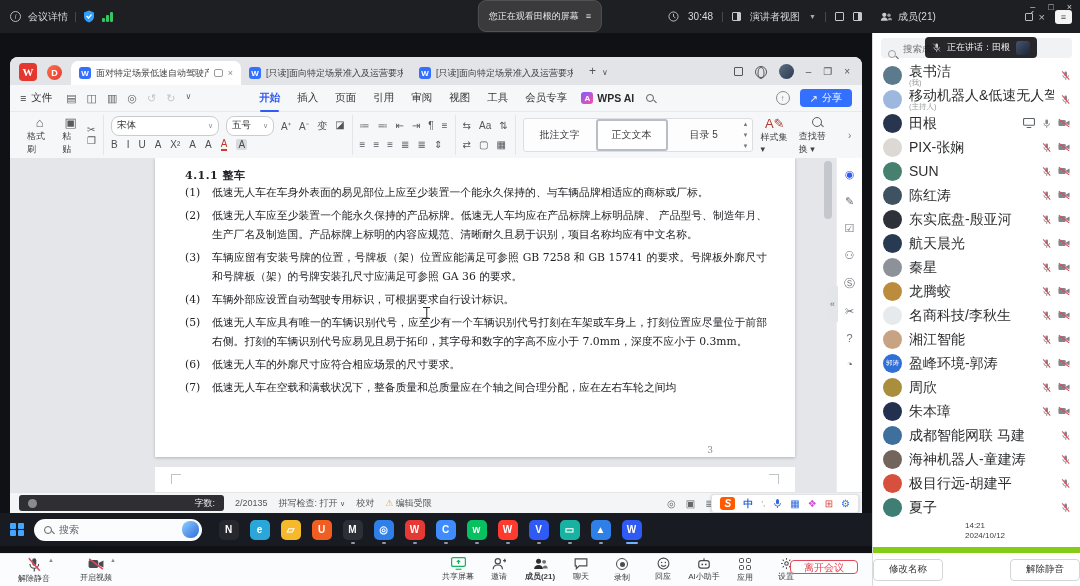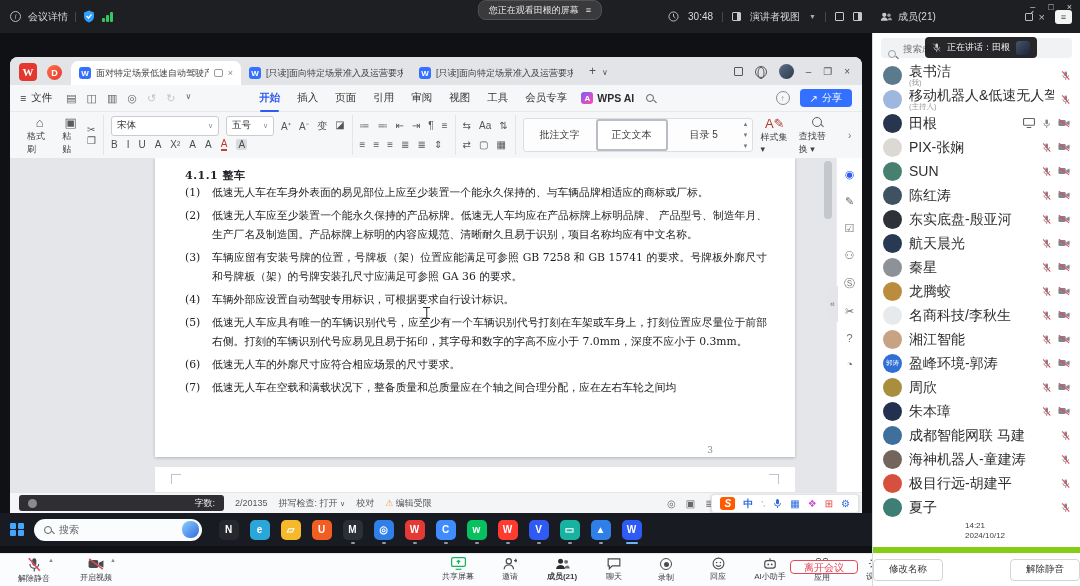--- a/index.html
+++ b/index.html
@@ -17,21 +17,21 @@
   .tb-right{margin-left:auto;display:flex;align-items:center;gap:9px;padding-right:10px}
   .sq{width:9px;height:9px;border:1.2px solid #c7c8ca;border-radius:1px;display:inline-block}
   .sq.half{position:relative}
   .sq.half::after{content:"";position:absolute;right:0;top:0;width:3px;height:100%;background:#c7c8ca}
   .caret{font-size:7px;color:#a9aaac}
   .panelhead{width:208px;height:33px;display:flex;align-items:center;gap:6px;padding:0 8px;flex:none}
   .popout{width:8px;height:8px;border:1.2px solid #b9babc;border-radius:1px;position:relative}
   .popout::after{content:"";position:absolute;right:-2px;top:-2px;width:4px;height:1.2px;background:#b9babc;transform:rotate(-45deg)}
   .hamb{width:17px;height:14px;background:#f4f4f5;border-radius:3px;color:#4a4a4c;display:grid;place-items:center;font-size:9px;margin-left:4px}
   .winctl{position:absolute;top:2px;right:8px;display:flex;gap:13px;font-size:9px;color:#cfd0d2;z-index:40}
-  .banner{position:absolute;top:0;left:50%;transform:translateX(-50%);background:#3a3a3c;border:1px solid #525254;border-radius:8px;color:#e7e7e9;font-size:9px;height:20px;padding:0 10px;display:flex;gap:7px;align-items:center;z-index:60;white-space:nowrap}
+  .banner{position:absolute;top:0;left:50%;transform:translateX(-50%);background:#3a3a3c;border:1px solid #525254;border-radius:8px;color:#e7e7e9;font-size:9px;height:32px;padding:0 10px;display:flex;gap:7px;align-items:center;z-index:60;white-space:nowrap}
 
   
   .main{position:absolute;top:33px;left:0;width:872px;height:553px;background:#101114}
 
   
   .wps{position:absolute;left:10px;top:24px;width:852px;height:456px;background:#fff;border-radius:8px 8px 0 0;overflow:hidden;display:flex;flex-direction:column;color:#333}
   .doctabs{height:28px;background:#e2e4e8;display:flex;align-items:flex-end;padding:0 6px;flex:none}
   .wlogo{width:18px;height:18px;background:#e3372f;color:#fff;border-radius:4px;font-weight:bold;display:grid;place-items:center;margin:0 5px 4px 3px;font-size:11px;font-family:"Liberation Serif",serif}
   .dlogo{width:15px;height:15px;border-radius:50%;background:linear-gradient(135deg,#ff7043,#e53935);color:#fff;display:grid;place-items:center;font-size:9px;font-weight:bold;margin:0 9px 5px 5px}
   .dtab{height:24px;display:flex;align-items:center;gap:5px;padding:0 8px;width:170px;font-size:9px;color:#3d3d3f;flex:none}
@@ -63,21 +63,21 @@
   .cloudup{width:14px;height:14px;border:1.2px solid #8a8b8e;border-radius:50%;display:grid;place-items:center;font-size:8px;color:#8a8b8e}
   .sharebtn{background:#3370ff;color:#fff;border-radius:4px;height:18px;display:flex;align-items:center;gap:4px;padding:0 10px;font-size:10px}
 
   .toolbar{height:46px;background:#f6f7f9;display:flex;align-items:stretch;padding:3px 6px 3px 8px;flex:none;font-size:10px;color:#4c4d50}
   .tgroup{display:flex;flex-direction:column;justify-content:space-between;padding:1px 7px;border-right:1px solid #e4e5e7}
   .tgroup.row{flex-direction:row;align-items:center;gap:6px}
   .bigbtn{display:flex;flex-direction:column;align-items:center;justify-content:space-between;font-size:9px;color:#3e3f42;padding:1px 2px}
   .bigbtn .bic{font-size:13px;color:#5a5b5e}
   .clipcol{display:flex;flex-direction:column;justify-content:space-around;color:#5a5b5e;font-size:10px}
   .trow{display:flex;align-items:center;gap:7px;height:19px}
-  .selbox{border:1px solid #c9cdd3;background:#fff;border-radius:3px;height:17px;display:flex;align-items:center;justify-content:space-between;padding:9px 5px;font-size:9.5px;color:#333}
+  .selbox{border:1px solid #c9cdd3;background:#fff;border-radius:8px;height:17px;display:flex;align-items:center;justify-content:space-between;padding:9px 5px;font-size:9.5px;color:#333}
   .gset{display:flex;gap:8px}
   .gset span{color:#54555a}
   .fx2 span:nth-child(8){color:#c0392b;border-bottom:2px solid #d23b2f}
   .fx2 span:nth-child(9){background:#d9dbde;padding:0 2px;border-radius:2px}
   .stylegal{display:flex;align-items:center;gap:0;border:1px solid #dcdee1;background:#fdfdfe;border-radius:3px;margin:2px 0}
   .stybox{width:72px;height:32px;display:grid;place-items:center;font-size:10px;color:#3a3b3e}
   .stybox.sel{border:2px solid #b9bec6;border-radius:3px;background:#fff}
   .styarr{display:flex;flex-direction:column;justify-content:space-between;height:32px;padding:2px 3px;font-size:6px;color:#76777a}
   .vexp{width:13px;display:grid;place-items:center;color:#76777a;font-size:10px}
 
@@ -128,21 +128,21 @@
   .ind{position:absolute;bottom:0;left:50%;transform:translateX(-50%);width:4px;height:2.5px;border-radius:2px;background:#8e99a5}
   .app.on .ind{width:12px;background:#6fb2ff}
 
   
   .meetbar{position:absolute;left:0;top:553px;width:872px;height:33px;background:#fbfcfd;border-top:1px solid #e7e8ea}
   .mb-left{position:absolute;left:12px;top:3px;display:flex;gap:18px}
   .mbtn{display:flex;flex-direction:column;align-items:center;width:44px;color:#3c3d40;position:relative}
   .mbtn .up{position:absolute;right:2px;top:0;font-size:6px;color:#8a8b8e}
   .mlab{font-size:8px;margin-top:1px;white-space:nowrap}
   .mbtn svg{display:block}
-  .mb-center{position:absolute;left:440px;top:3px;display:flex;gap:16px}
+  .mb-center{position:absolute;left:440px;top:3px;display:flex;gap:5px}
   .mb-center .mbtn{width:36px}
   .rec{width:12px;height:12px;border:1.5px solid #4a4b4e;border-radius:50%;display:grid;place-items:center;margin:1px 0}
   .rec i{width:5px;height:5px;border-radius:50%;background:#4a4b4e}
   .gridic{width:12px;height:12px;display:grid;grid-template-columns:5px 5px;grid-template-rows:5px 5px;gap:2px;margin:1px 0}
   .gridic i{border:1.3px solid #4a4b4e;border-radius:1.5px}
   .leave{position:absolute;right:14px;top:6px;height:14px;padding:0 13px;border:1px solid #e3475a;color:#e3475a;border-radius:4px;font-size:10px;background:#fff;display:grid;place-items:center}
 
   
   .panel{position:absolute;left:872px;top:33px;width:208px;height:553px;background:#fff;border-left:1px solid #d9dadc;display:flex;flex-direction:column;z-index:20}
   .psearch{height:30px;display:flex;align-items:center;gap:6px;padding:5px 8px}

